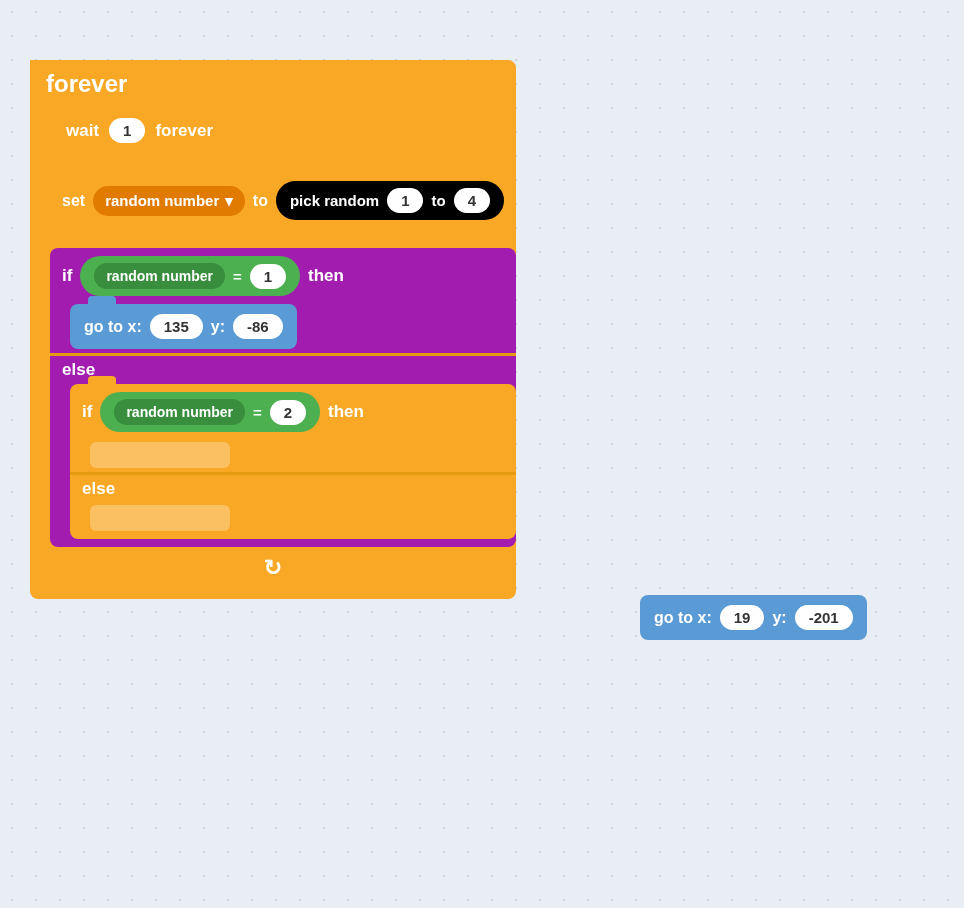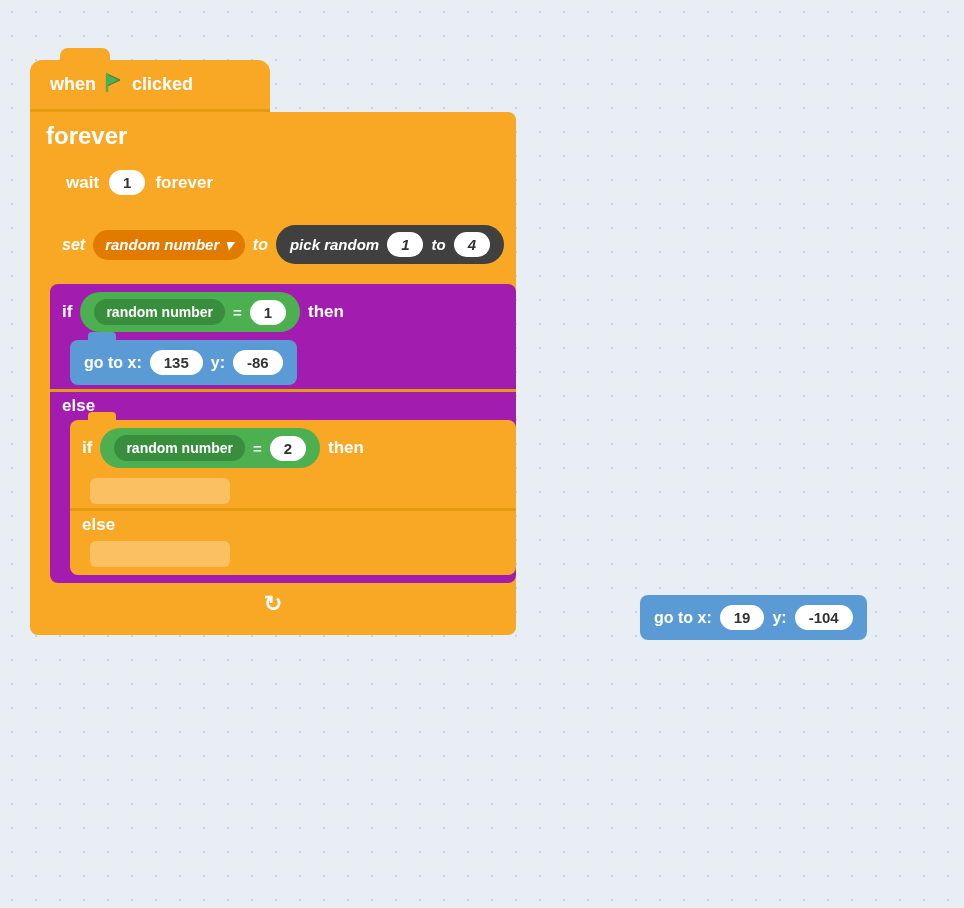--- a/index.html
+++ b/index.html
@@ -64,21 +64,21 @@
       padding: 10px 16px;
       font-size: 24px;
       color: #fff;
       font-weight: 700;
     }
 
     .forever-inner {
       margin-left: 20px;
       display: flex;
       flex-direction: column;
-      gap: 8px;
+      gap: 16px;
     }
 
     
     .var-pill {
       background-color: #e07b00;
       border-radius: 20px;
       color: #fff;
       padding: 6px 12px;
       font-size: 15px;
       font-weight: 700;
@@ -101,54 +101,44 @@
     .flag-svg {
       width: 20px;
       height: 20px;
     }
   </style>
 </head>
 <body>
 
 <div class="full-stack">
 
-  <div class="when-clicked-block">
-    <span>when</span>
-    <span>
-      <svg class="flag-svg" viewBox="0 0 20 20" fill="none">
-        <polygon points="3,2 16,8 3,14" fill="#4caf50" stroke="#2e7d32" stroke-width="1"></polygon>
-        <line x1="3" y1="2" x2="3" y2="19" stroke="#4caf50" stroke-width="2.5" stroke-linecap="round"></line>
-      </svg>
-    </span>
-    <span>clicked</span>
-  </div>
 
   <div style="background-color:#f9a825; border-radius:0 8px 8px 8px; padding-bottom:10px; min-width:280px; position:relative;">
 
     <div class="forever-label">forever</div>
 
     <div class="forever-inner">
 
       <div style="background:#f9a825; border-radius:8px; padding:10px 16px; display:flex; align-items:center; gap:10px; font-size:17px; color:#fff; font-weight:700; margin-bottom:4px; position:relative;">
         <div style="position:absolute;top:-8px;left:18px;width:28px;height:8px;background:#f9a825;border-radius:4px 4px 0 0;"></div>
         <span>wait</span>
         <span class="value-oval">1</span>
         <span>forever</span>
       </div>
 
-      <div style="background:#f9a825; border-radius:8px; padding:8px 12px; display:flex; align-items:center; gap:8px; font-size:16px; color:#fff; font-weight:700; margin-bottom:4px; position:relative;font-style:italic;">
+      <div style="background:#f9a825; border-radius:8px; padding:8px 12px; display:flex; align-items:center; gap:8px; font-size:16px; color:#fff; font-weight:700; margin-bottom:4px; position:relative;">
         <div style="position:absolute;top:-8px;left:18px;width:28px;height:8px;background:#f9a825;border-radius:4px 4px 0 0;"></div>
         <span>set</span>
         <span class="var-pill">
           <span>random number</span>
           <span>▾</span>
         </span>
         <span>to</span>
 
-        <span style="background:#404040; border-radius:24px; padding:7px 14px; display:inline-flex; align-items:center; gap:8px; font-size:15px; color:#fff; font-weight:700;">
+        <span style="background:#000000; border-radius:24px; padding:7px 14px; display:inline-flex; align-items:center; gap:8px; font-size:15px; color:#fff; font-weight:700;">
           <span>pick random</span>
           <span class="value-oval">1</span>
           <span>to</span>
           <span class="value-oval">4</span>
         </span>
       </div>
 
       <div style="background:#a21caf; border-radius:8px; position:relative; min-width:240px;">
         <div style="position:absolute;top:-8px;left:18px;width:28px;height:8px;background:#f9a825;border-radius:4px 4px 0 0;"></div>
 
@@ -209,14 +199,14 @@
     <div style="text-align:center; padding:8px; font-size:22px; color:#fff; transform:scaleX(-1);">↺</div>
 
   </div>
 
 </div>
 
 <div style="position:absolute; top:595px; left:640px; background:#5b9bd5; border-radius:8px; padding:10px 14px; display:inline-flex; align-items:center; gap:8px; font-size:16px; color:#fff; font-weight:700;">
   <span>go to x:</span>
   <span class="value-oval">19</span>
   <span>y:</span>
-  <span class="value-oval">-104</span>
+  <span class="value-oval">-201</span>
 </div>
 
 </body></html>

